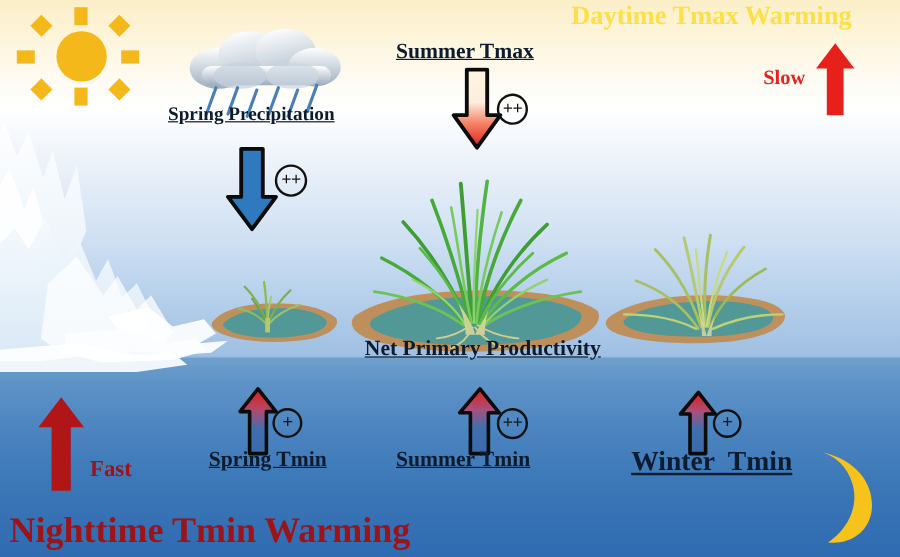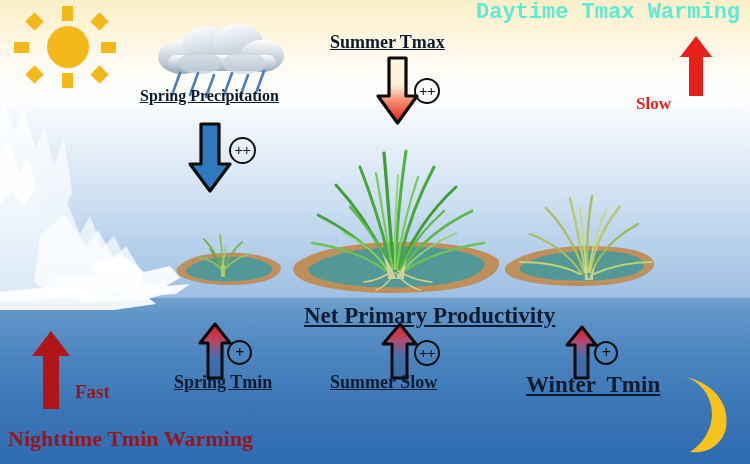--- a/index.html
+++ b/index.html
@@ -57,21 +57,21 @@
     font-family:"Liberation Serif", serif; font-weight:bold;
     display:flex; align-items:center; justify-content:center;
     letter-spacing:-0.5px;
   }
   
   .label {
     position:absolute; font-family:"Liberation Serif", serif;
     font-weight:bold; white-space:pre; line-height:1;
   }
   .lbl-dark { color:#0d1b2e;text-decoration:underline; }
-  .title-red  { color:#5eead4;font-family:Liberation Mono, monospace; }
+  .title-red  { color:#fde047; }
   .title-dred { color:#9c1418; }
   .lbl-slow   { color:#e8201c; }
   .lbl-fast   { color:#9c1418; }
 </style>
 </head>
 <body>
 
 <div id="scene">
 
   <div class="sky"></div>
@@ -255,32 +255,32 @@
   <div class="badge" style="left:414px; top:78px; width:26px; height:26px; font-size:15px;">++</div>
   <div class="label lbl-dark" style="left:330px; top:33px; font-size:18px;">Summer Tmax</div>
 
   <div class="label title-red" style="left:476px; top:2px; font-size:22px;">Daytime Tmax Warming</div>
 
   <div class="arrow" style="left:679px; top:35px; width:34px; height:62px;">
     <svg width="34" height="62" viewBox="0 0 34 62">
       <path d="M17,1 L33,22 L24,22 L24,61 L10,61 L10,22 L1,22 Z" fill="#e8201c"></path>
     </svg>
   </div>
-  <div class="label lbl-slow" style="left:636px; top:56px; font-size:17px;margin-top:39px;">Slow</div>
-
-  <div class="label lbl-dark" style="left:304px; top:304px; font-size:23px;">Net Primary Productivity</div>
+  <div class="label lbl-slow" style="left:636px; top:56px; font-size:17px;">Slow</div>
+
+  <div class="label lbl-dark" style="left:304px; top:281px; font-size:18px;">Net Primary Productivity</div>
 
   <div class="arrow" style="left:31px; top:330px; width:40px; height:80px;">
     <svg width="40" height="80" viewBox="0 0 40 80">
       <path d="M20,1 L39,26 L28,26 L28,79 L12,79 L12,26 L1,26 Z" fill="#b01518"></path>
     </svg>
   </div>
   <div class="label lbl-fast" style="left:75px; top:382px; font-size:19px;">Fast</div>
 
-  <div class="label title-dred" style="left:8px; top:428px; font-size:22px;">Nighttime Tmin Warming</div>
+  <div class="label title-dred" style="left:8px; top:428px; font-size:30px;">Nighttime Tmin Warming</div>
 
   <div class="arrow" style="left:198px; top:322px; width:34px; height:58px;">
     <svg width="34" height="58" viewBox="0 0 34 58">
       <defs>
         <linearGradient id="gTminA" x1="0" y1="0" x2="0" y2="1">
           <stop offset="0%" stop-color="#e31d15"></stop>
           <stop offset="34%" stop-color="#b04a6e"></stop>
           <stop offset="62%" stop-color="#3f6fae"></stop>
           <stop offset="100%" stop-color="#3a6aaa"></stop>
         </linearGradient>
@@ -298,21 +298,21 @@
           <stop offset="0%" stop-color="#e31d15"></stop>
           <stop offset="32%" stop-color="#a84f7c"></stop>
           <stop offset="60%" stop-color="#3f6fae"></stop>
           <stop offset="100%" stop-color="#3a6aaa"></stop>
         </linearGradient>
       </defs>
       <path d="M19,2 L35,22 L26,22 L26,56 L11,56 L11,22 L2,22 Z" fill="url(#gTminB)" stroke="#0b0b0b" stroke-width="3" stroke-linejoin="round"></path>
     </svg>
   </div>
   <div class="badge" style="left:414px; top:340px; width:26px; height:26px; font-size:15px;">++</div>
-  <div class="label lbl-dark" style="left:330px; top:373px; font-size:18px;">Summer Slow</div>
+  <div class="label lbl-dark" style="left:330px; top:373px; font-size:18px;">Summer Tmin</div>
 
   <div class="arrow" style="left:565px; top:325px; width:34px; height:55px;">
     <svg width="34" height="55" viewBox="0 0 34 55">
       <defs>
         <linearGradient id="gTminC" x1="0" y1="0" x2="0" y2="1">
           <stop offset="0%" stop-color="#e31d15"></stop>
           <stop offset="32%" stop-color="#a84f7c"></stop>
           <stop offset="60%" stop-color="#3f6fae"></stop>
           <stop offset="100%" stop-color="#3a6aaa"></stop>
         </linearGradient>

